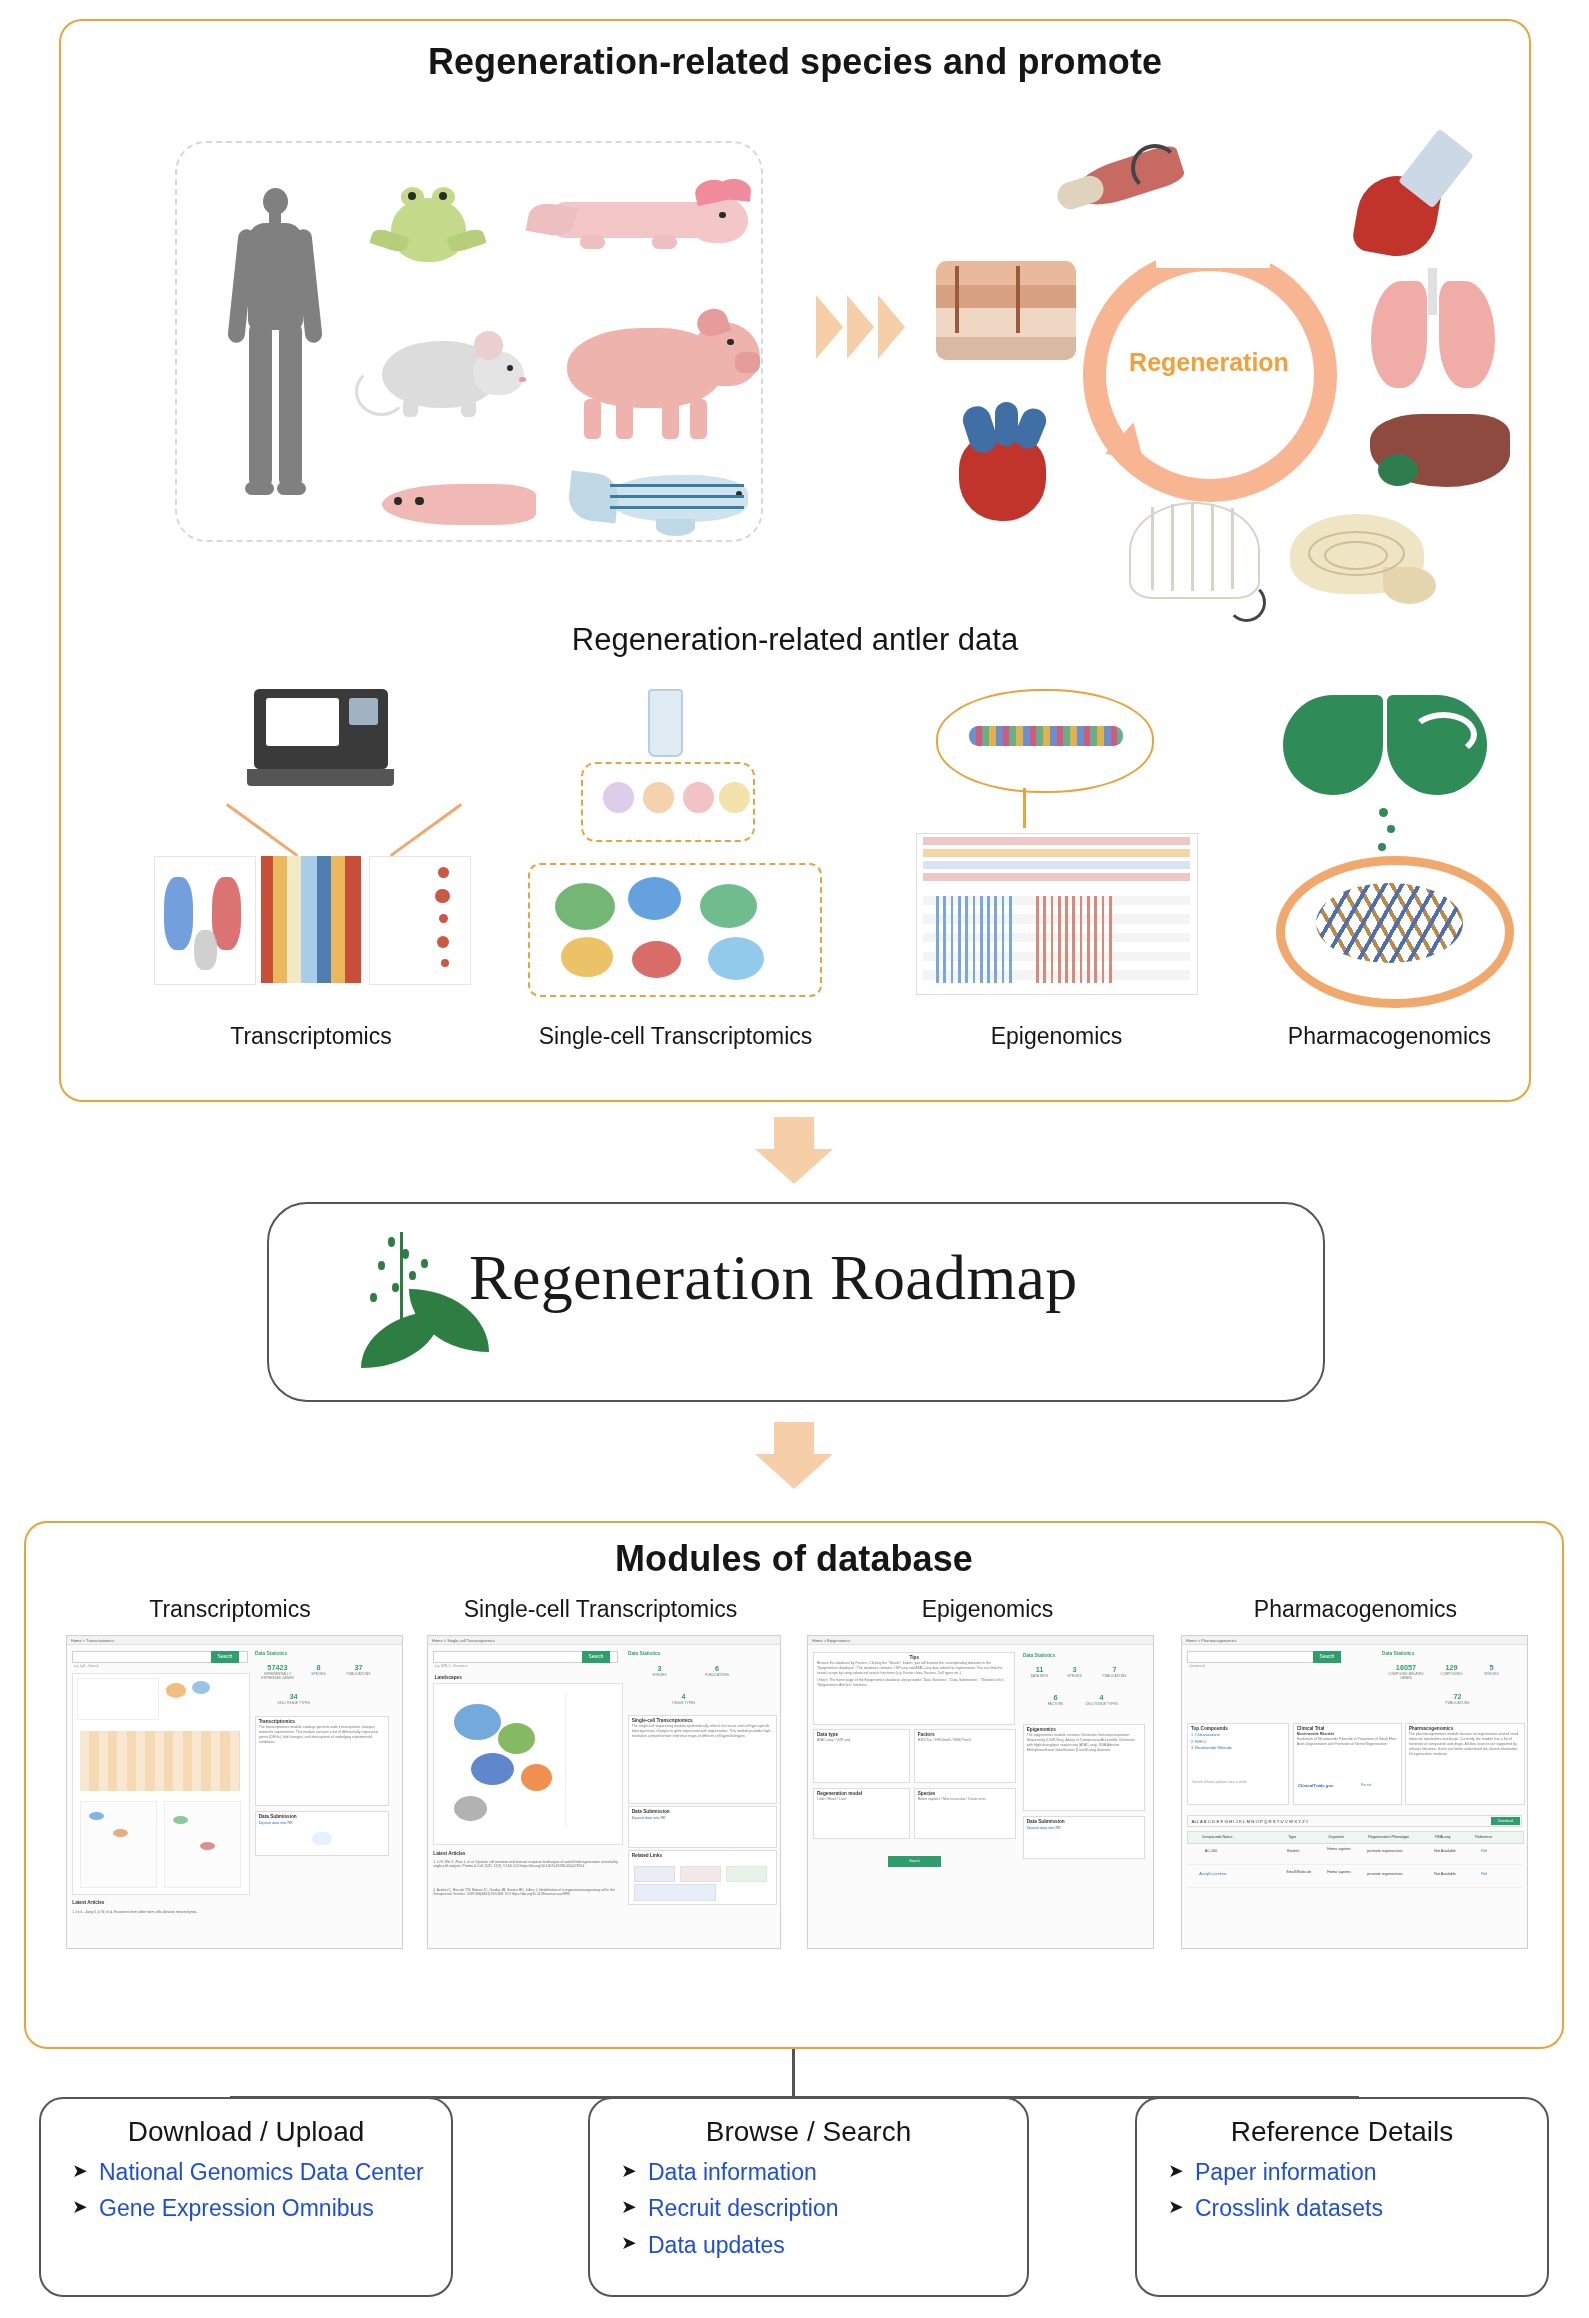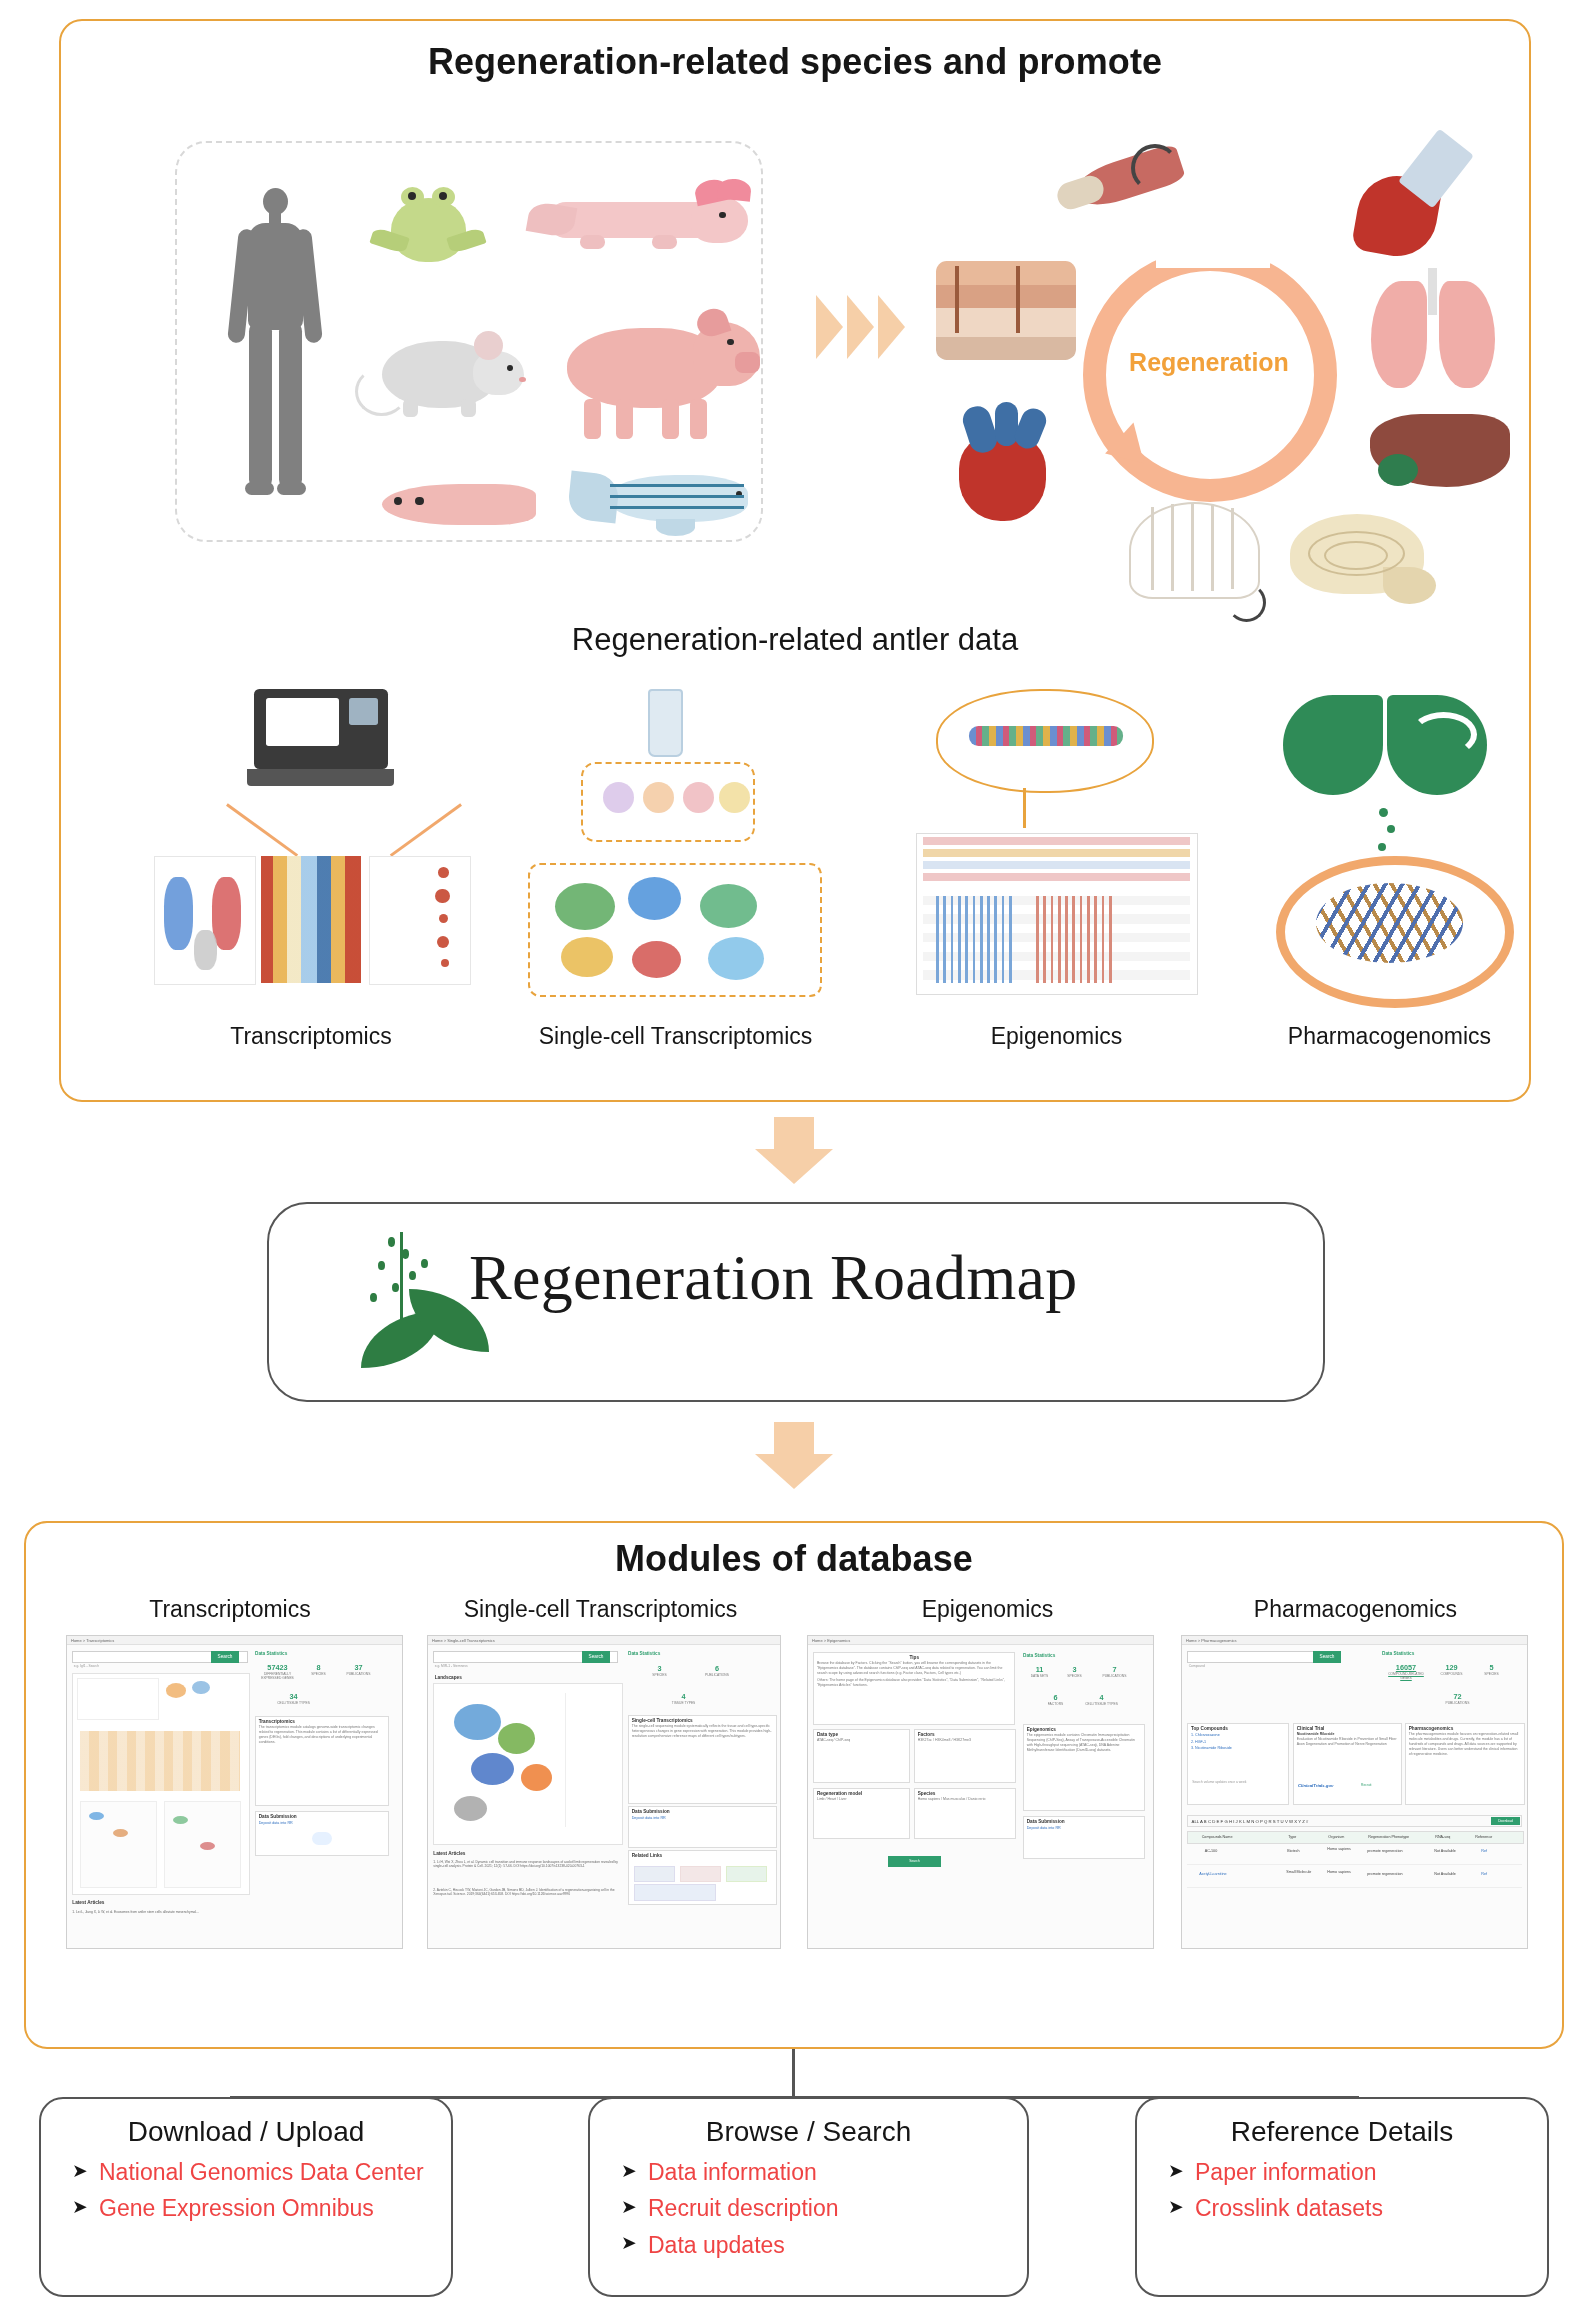--- a/index.html
+++ b/index.html
@@ -233,21 +233,21 @@
     text-align: center;
     font-size: 28px;
     font-weight: 400;
     color: #161616;
   }
   .bottom-box ul {
     margin: 0; padding: 0 0 0 31px; list-style: none;
   }
   .bottom-box li {
     font-size: 23px;
-    color: #ef4444;
+    color: #1d4ed8;
     margin-bottom: 9.3px;
     position: relative;
     padding-left: 27px;
   }
   .bottom-box li::before {
     content: "\27A4";
     position: absolute; left: 0; top: 0.7px;
     font-size: 18.7px; color: #161616;
   }
 
@@ -642,21 +642,21 @@
     <div class="ss-green-pill" style="left:80px; top:220px; width:53px; height:10.7px; line-height:10.7px;">Search</div>
   </div>
 
   <div class="screenshot" style="left:1155px; top:112px; width:347px; height:314px;">
     <div class="ss-topbar">Home &gt; Pharmacogenomics</div>
     <div class="ss-searchbar" style="width:44%;"></div>
     <div class="ss-searchbtn" style="left:131px;">Search</div>
     <div style="position:absolute; left:6.7px; top:28px; font-size:3.3px; color:#999;">Compound</div>
 
     <div style="position:absolute; left:200px; top:14.7px; font-size:4.7px; font-weight:700; color:#2f9e6e;">Data Statistics</div>
-    <div class="ss-stat" style="left:200px; top:27px; width:48px;text-decoration:underline;"><span>16057</span><small>COMPOUND-RELATED GENES</small></div>
+    <div class="ss-stat" style="left:200px; top:27px; width:48px;"><span>16057</span><small>COMPOUND-RELATED GENES</small></div>
     <div class="ss-stat" style="left:251px; top:27px; width:37px;"><span>129</span><small>COMPOUNDS</small></div>
     <div class="ss-stat" style="left:292px; top:27px; width:35px;"><span>5</span><small>SPECIES</small></div>
     <div class="ss-stat" style="left:254px; top:56px; width:43px;"><span>72</span><small>PUBLICATIONS</small></div>
 
     <div class="ss-card" style="left:5.3px; top:87px; width:100px; height:80px;">
       <div class="ss-card-title">Top Compounds</div>
       <div style="font-size:3.7px; color:#2f6fbf; padding:1.3px 2.7px;">1. Chlorzoxazone</div>
       <div style="font-size:3.7px; color:#2f6fbf; padding:1.3px 2.7px;">2. HGF-1</div>
       <div style="font-size:3.7px; color:#2f6fbf; padding:1.3px 2.7px;">3. Nicotinamide Riboside</div>
       <div style="position:absolute; left:4px; top:56px; font-size:3.3px; color:#999;">Search volume updates once a week</div>

